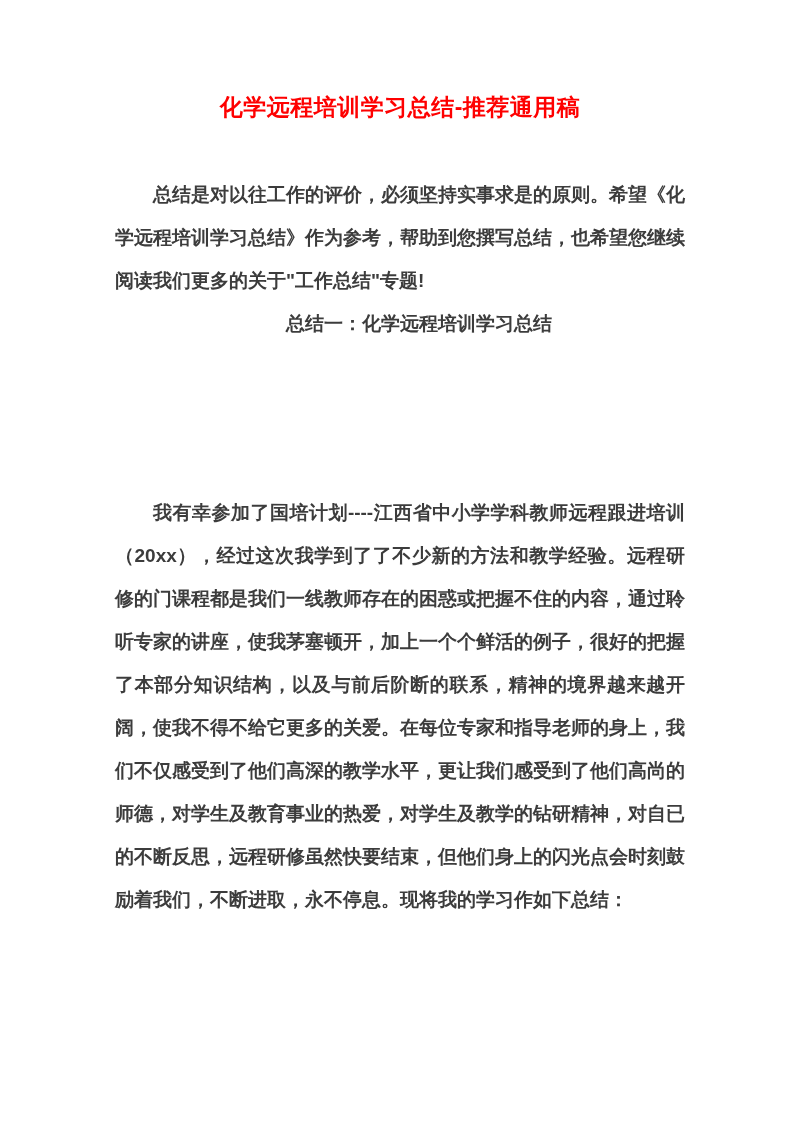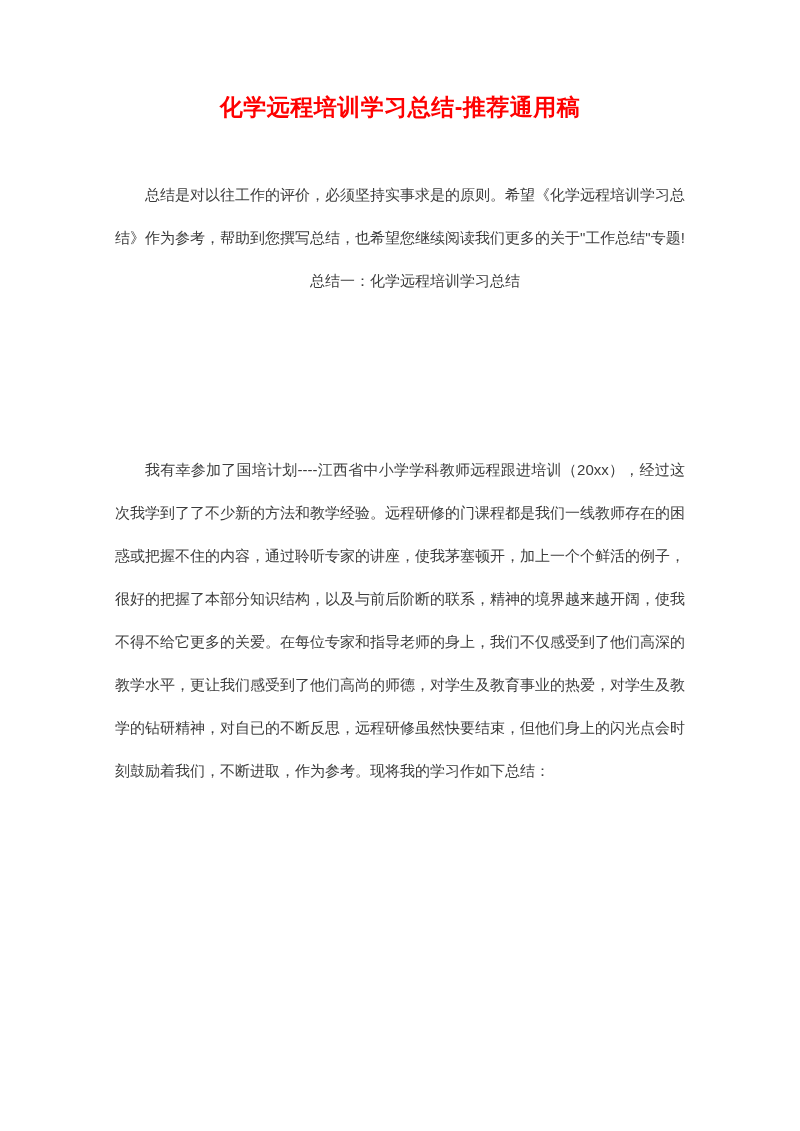--- a/index.html
+++ b/index.html
@@ -27,40 +27,41 @@
     text-align: center;
     color: #fe0000;
     letter-spacing: 0.5px;
   }
   .doc-body {
     width: 570px;
     margin: 0 auto;
   }
   .para {
     margin: 0;
-    font-size: 15px;
+    font-size: 19px;
     line-height: 43px;
     color: #3c3c3c;
     text-indent: 2em;
     text-align: justify;
     word-break: break-all;
+    font-weight: bold;
   }
   .para-heading {
     text-align: center;
   }
   .para-main {
     margin-top: 146px;
   }
 </style>
 </head>
 <body>
 
 <div class="page">
   <h1 class="doc-title">化学远程培训学习总结-推荐通用稿</h1>
 
   <div class="doc-body">
     <p class="para para-intro">总结是对以往工作的评价，必须坚持实事求是的原则。希望《化学远程培训学习总结》作为参考，帮助到您撰写总结，也希望您继续阅读我们更多的关于"工作总结"专题!</p>
 
     <p class="para para-heading">总结一：化学远程培训学习总结</p>
 
-    <p class="para para-main">我有幸参加了国培计划----江西省中小学学科教师远程跟进培训（20xx），经过这次我学到了了不少新的方法和教学经验。远程研修的门课程都是我们一线教师存在的困惑或把握不住的内容，通过聆听专家的讲座，使我茅塞顿开，加上一个个鲜活的例子，很好的把握了本部分知识结构，以及与前后阶断的联系，精神的境界越来越开阔，使我不得不给它更多的关爱。在每位专家和指导老师的身上，我们不仅感受到了他们高深的教学水平，更让我们感受到了他们高尚的师德，对学生及教育事业的热爱，对学生及教学的钻研精神，对自已的不断反思，远程研修虽然快要结束，但他们身上的闪光点会时刻鼓励着我们，不断进取，作为参考。现将我的学习作如下总结：</p>
+    <p class="para para-main">我有幸参加了国培计划----江西省中小学学科教师远程跟进培训（20xx），经过这次我学到了了不少新的方法和教学经验。远程研修的门课程都是我们一线教师存在的困惑或把握不住的内容，通过聆听专家的讲座，使我茅塞顿开，加上一个个鲜活的例子，很好的把握了本部分知识结构，以及与前后阶断的联系，精神的境界越来越开阔，使我不得不给它更多的关爱。在每位专家和指导老师的身上，我们不仅感受到了他们高深的教学水平，更让我们感受到了他们高尚的师德，对学生及教育事业的热爱，对学生及教学的钻研精神，对自已的不断反思，远程研修虽然快要结束，但他们身上的闪光点会时刻鼓励着我们，不断进取，永不停息。现将我的学习作如下总结：</p>
   </div>
 </div>
 
 </body></html>

